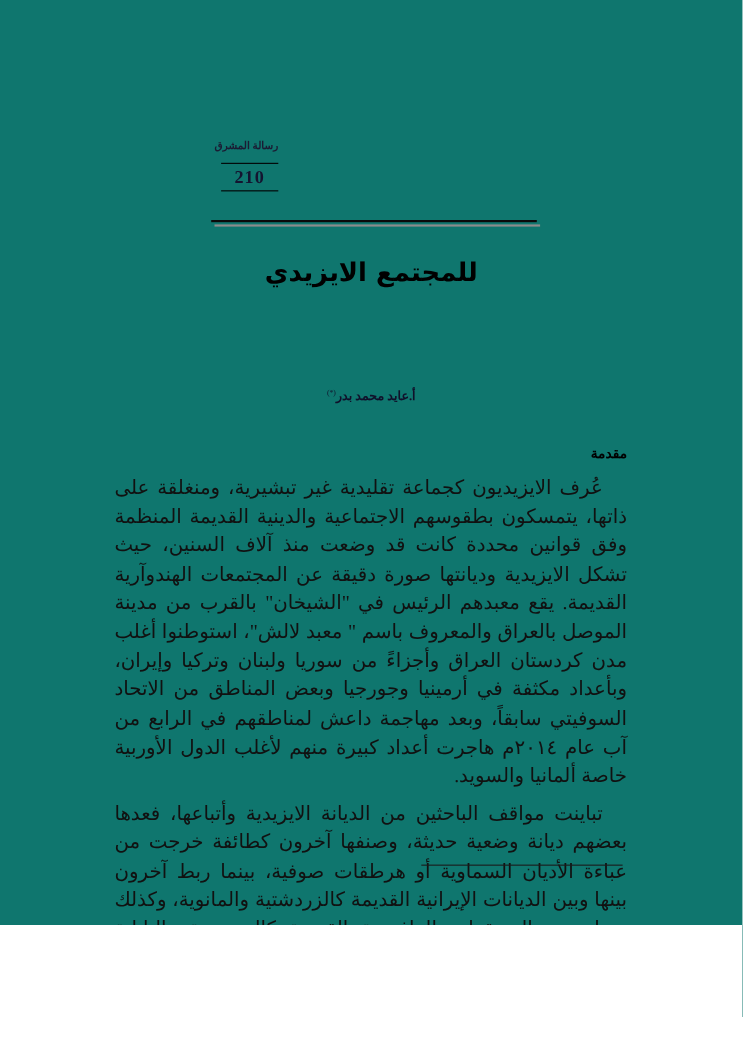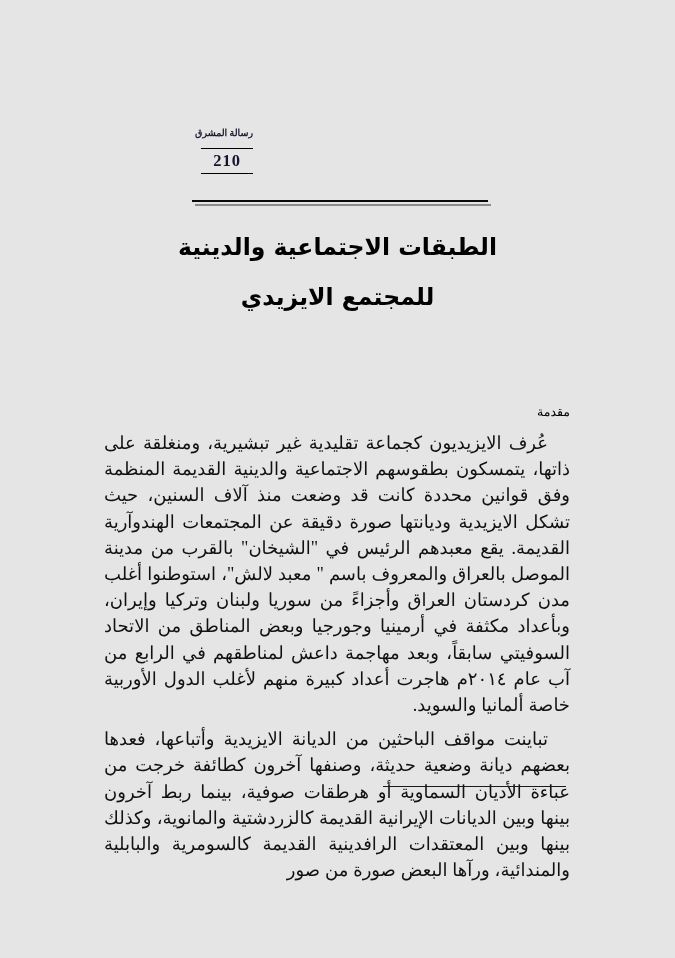--- a/index.html
+++ b/index.html
@@ -5,23 +5,23 @@
 <style>
   html, body {
     margin: 0;
     padding: 0;
     background: #ffffff;
   }
 
   .page {
     position: relative;
     width: 675px;
-    height: 958px;
+    height: 841px;
     margin: 0 auto;
-    background: #e5e5e5;
+    background: #0f766e;
     overflow: hidden;
     font-family: "Liberation Serif", "DejaVu Serif", serif;
     color: #000000;
     box-sizing: border-box;
   }
 
   
   .running-head {
     position: absolute;
     top: 128px;
@@ -116,21 +116,21 @@
     font-weight: 400;
   }
 
   
   .section-heading {
     position: absolute;
     top: 405px;
     right: 105px;
     direction: rtl;
     font-size: 12.5px;
-    font-weight: 400;
+    font-weight: 700;
     color: #000;
     line-height: 1.2;
   }
 
   .body-col {
     position: absolute;
     top: 430px;
     right: 105px;
     width: 466px;
     direction: rtl;
@@ -186,24 +186,26 @@
   <div class="running-head">
     <div class="running-head-title">رسالة المشرق</div>
     <div class="folio-box">
       <div class="folio-num">210</div>
     </div>
   </div>
 
   <div class="title-rule"></div>
 
   <div class="doc-title">
-    <div class="line">الطبقات الاجتماعية والدينية</div>
     <div class="line">للمجتمع الايزيدي</div>
   </div>
 
+  <div class="byline">
+    <span>أ.عايد محمد بدر</span><sup>(*)</sup>
+  </div>
 
   <div class="section-heading">مقدمة</div>
 
   <div class="body-col">
     <p class="para">عُرف الايزيديون كجماعة  تقليدية غير تبشيرية، ومنغلقة على ذاتها، يتمسكون بطقوسهم الاجتماعية والدينية القديمة المنظمة وفق قوانين محددة كانت قد وضعت منذ آلاف السنين، حيث تشكل الايزيدية وديانتها صورة دقيقة عن المجتمعات الهندوآرية القديمة. يقع معبدهم الرئيس في "الشيخان" بالقرب من مدينة الموصل بالعراق والمعروف باسم " معبد لالش"، استوطنوا أغلب مدن كردستان العراق وأجزاءً من سوريا ولبنان وتركيا وإيران، وبأعداد مكثفة في أرمينيا وجورجيا وبعض المناطق من الاتحاد السوفيتي سابقاً، وبعد مهاجمة داعش لمناطقهم في الرابع من آب عام ٢٠١٤م هاجرت أعداد كبيرة منهم لأغلب الدول الأوربية خاصة ألمانيا والسويد.</p>
     <p class="para last-centered-end">تباينت مواقف الباحثين من الديانة الايزيدية وأتباعها، فعدها بعضهم ديانة وضعية حديثة، وصنفها آخرون كطائفة خرجت من عباءة الأديان السماوية أو هرطقات صوفية، بينما ربط آخرون بينها وبين الديانات الإيرانية القديمة كالزردشتية والمانوية، وكذلك بينها وبين المعتقدات الرافدينية القديمة كالسومرية والبابلية والمندائية، ورآها البعض صورة من صور</p>
   </div>
 
   <div class="footnote-rule"></div>
 

